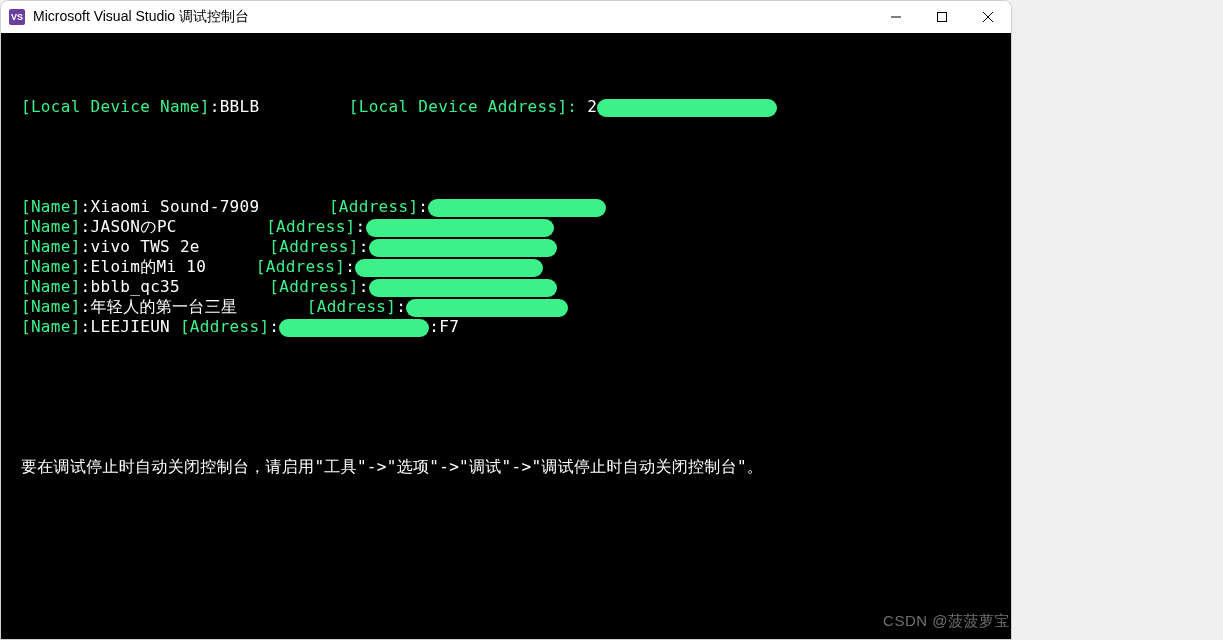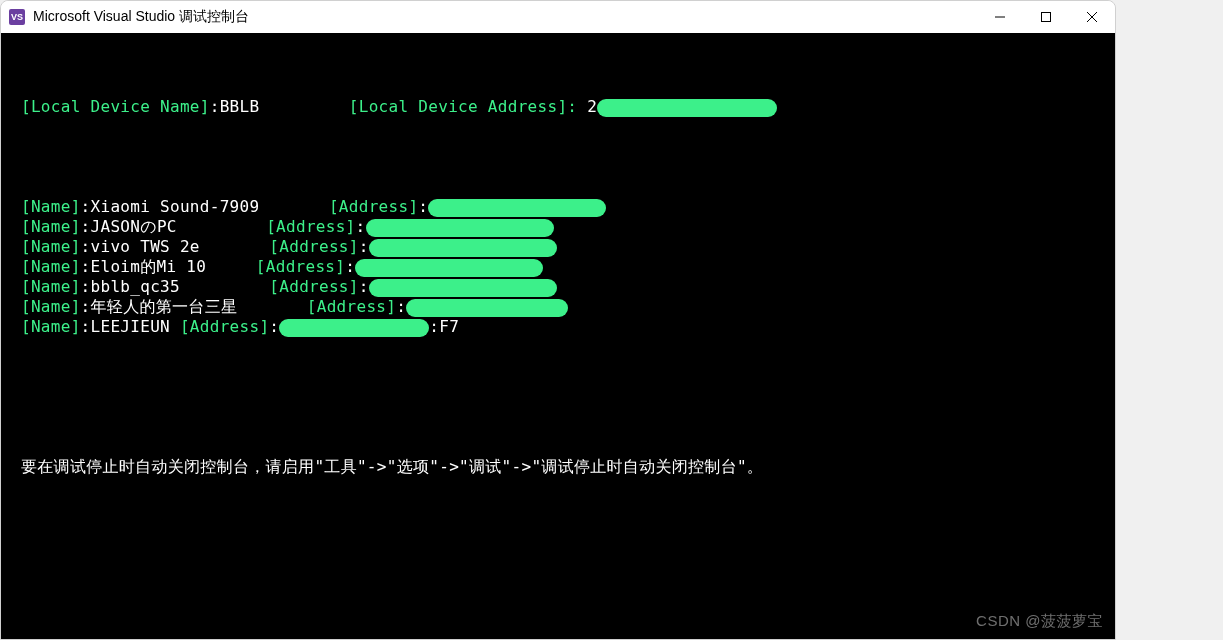--- a/index.html
+++ b/index.html
@@ -1,29 +1,29 @@
 <!DOCTYPE html>
 <html><head>
 <meta charset="utf-8">
 <style>
   * { margin: 0; padding: 0; box-sizing: border-box; }
   html, body { width: 1223px; height: 640px; font-family: "Segoe UI", Tahoma, sans-serif; background: #f0f0f0; overflow: hidden; }
-  .window { width: 1116px; height: 640px; background: #fff; border: 1px solid #d0d0d0; border-radius: 8px 8px 0 0; display: flex; flex-direction: column; position: relative; }
+  .window { width: 1012px; height: 640px; background: #fff; border: 1px solid #d0d0d0; border-radius: 8px 8px 0 0; display: flex; flex-direction: column; position: relative; }
   .titlebar { height: 32px; background: #fff; display: flex; align-items: center; padding: 0 0 0 8px; border-top-left-radius: 8px; border-top-right-radius: 8px; }
   .app-icon { width: 16px; height: 16px; background: #6b3fa0; border-radius: 2px; display: flex; align-items: center; justify-content: center; margin-right: 8px; }
   .app-icon span { color: #fff; font-size: 9px; font-weight: bold; }
   .title-text { font-size: 14px; color: #000; flex: 1; }
   .win-controls { display: flex; height: 100%; }
   .win-btn { width: 46px; height: 32px; display: flex; align-items: center; justify-content: center; cursor: pointer; }
   .win-btn svg { width: 10px; height: 10px; }
   .console { flex: 1; background: #000; color: #fff; font-family: "NSimSun","SimSun","Consolas",monospace; font-size: 16px; line-height: 20px; padding: 4px 20px; overflow: hidden; position: relative; white-space: pre; letter-spacing: 0.3px; }
   .green { color: #3cf08a; }
   .row { display: block; position: relative; white-space: pre; }
   .highlight { display: inline-block; background: #3cf08a; border-radius: 10px; height: 18px; vertical-align: middle; position: relative; }
-  .watermark { position: absolute; right: 12px; bottom: 8px; color: rgba(200,200,200,0.55); font-size: 15px; font-family: "Microsoft YaHei", sans-serif; letter-spacing: 0.5px; }
+  .watermark { position: absolute; right: 1px; bottom: 8px; color: rgba(200,200,200,0.55); font-size: 15px; font-family: "Microsoft YaHei", sans-serif; letter-spacing: 0.5px; }
 </style>
 </head>
 <body>
 
 <div class="window">
   <div class="titlebar">
     <div class="app-icon">
         <span>VS</span>
       </div>
     <div class="title-text">Microsoft Visual Studio 调试控制台</div>

